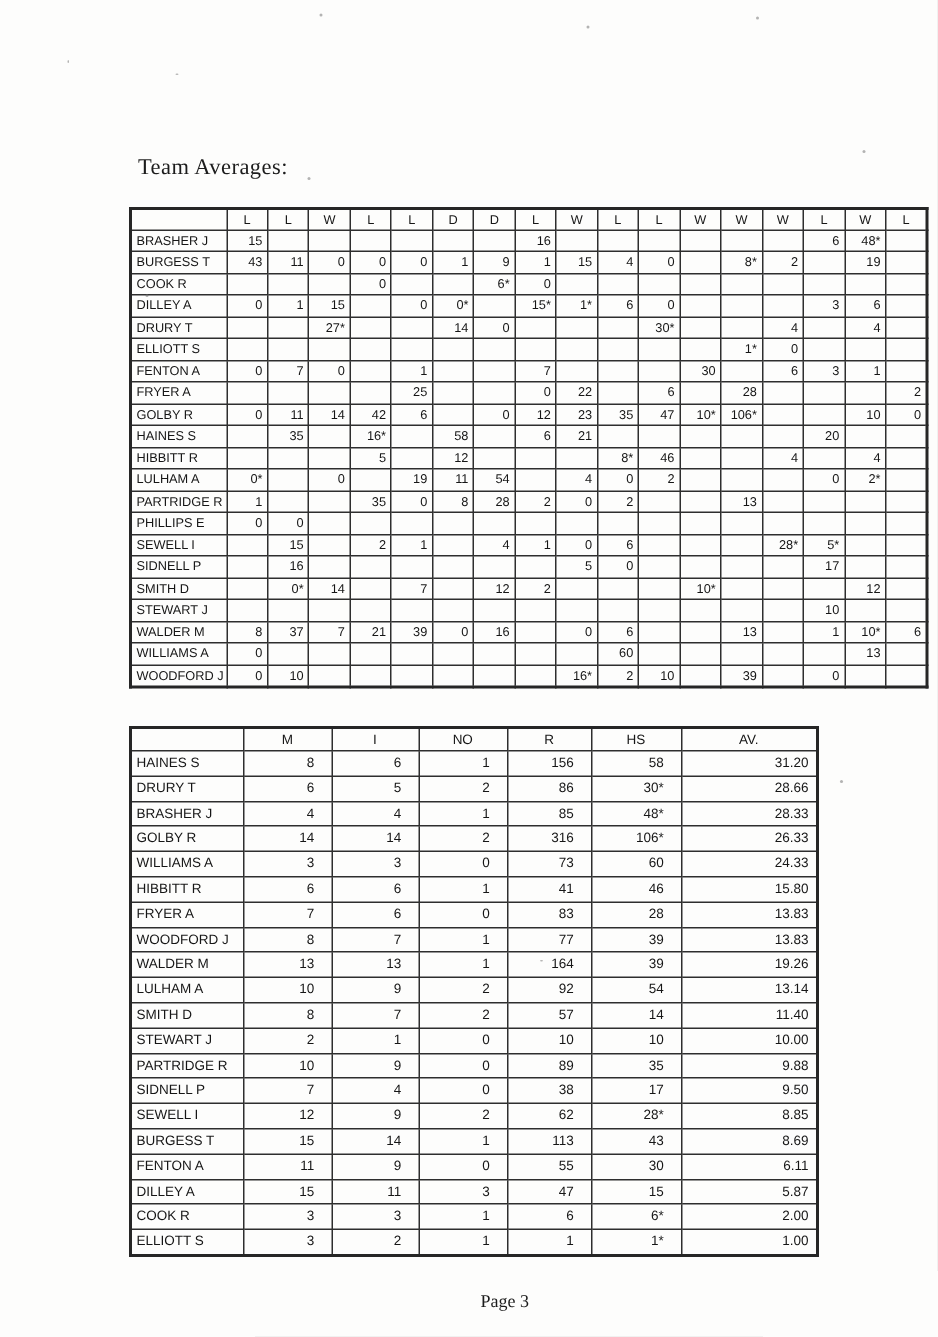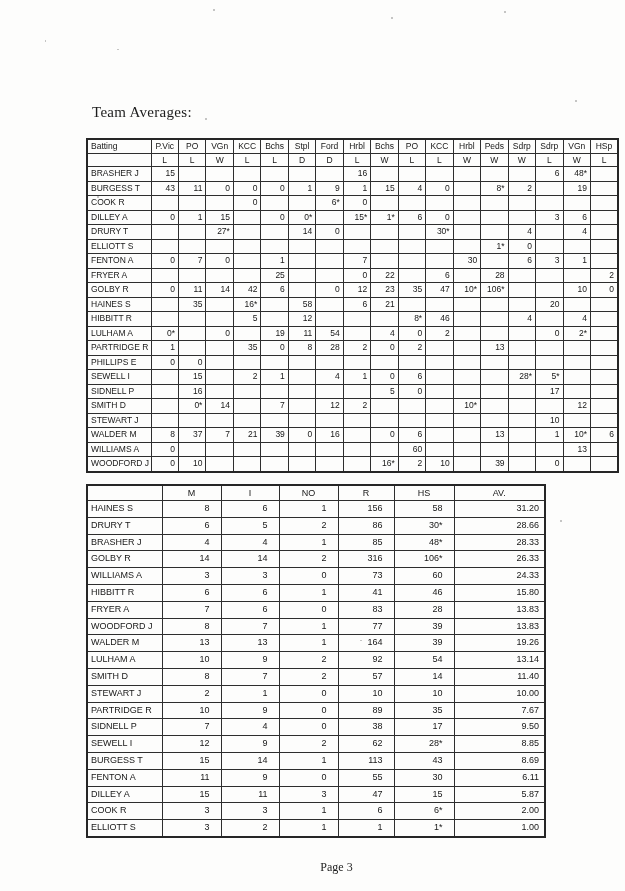--- a/index.html
+++ b/index.html
@@ -63,40 +63,20 @@
         <col>
         <col>
         <col>
         <col>
         <col>
         <col>
         <col>
       </colgroup>
     <thead>
         <tr>
-          <th class="corner">Batting</th>
-          <th>P.Vic</th>
-          <th>PO</th>
-          <th>VGn</th>
-          <th>KCC</th>
-          <th>Bchs</th>
-          <th>Stpl</th>
-          <th>Ford</th>
-          <th>Hrbl</th>
-          <th>Bchs</th>
-          <th>PO</th>
-          <th>KCC</th>
-          <th>Hrbl</th>
-          <th>Peds</th>
-          <th>Sdrp</th>
-          <th>Sdrp</th>
-          <th>VGn</th>
-          <th>HSp</th>
-        </tr>
-        <tr>
           <th></th>
           <th>L</th>
           <th>L</th>
           <th>W</th>
           <th>L</th>
           <th>L</th>
           <th>D</th>
           <th>D</th>
           <th>L</th>
           <th>W</th>
@@ -664,21 +644,21 @@
           <td class="stat">10</td>
           <td class="avg">10.00</td>
         </tr>
         <tr>
           <td class="name">PARTRIDGE R</td>
           <td class="stat">10</td>
           <td class="stat">9</td>
           <td class="stat">0</td>
           <td class="stat">89</td>
           <td class="stat">35</td>
-          <td class="avg">7.67</td>
+          <td class="avg">9.88</td>
         </tr>
         <tr>
           <td class="name">SIDNELL P</td>
           <td class="stat">7</td>
           <td class="stat">4</td>
           <td class="stat">0</td>
           <td class="stat">38</td>
           <td class="stat">17</td>
           <td class="avg">9.50</td>
         </tr>

